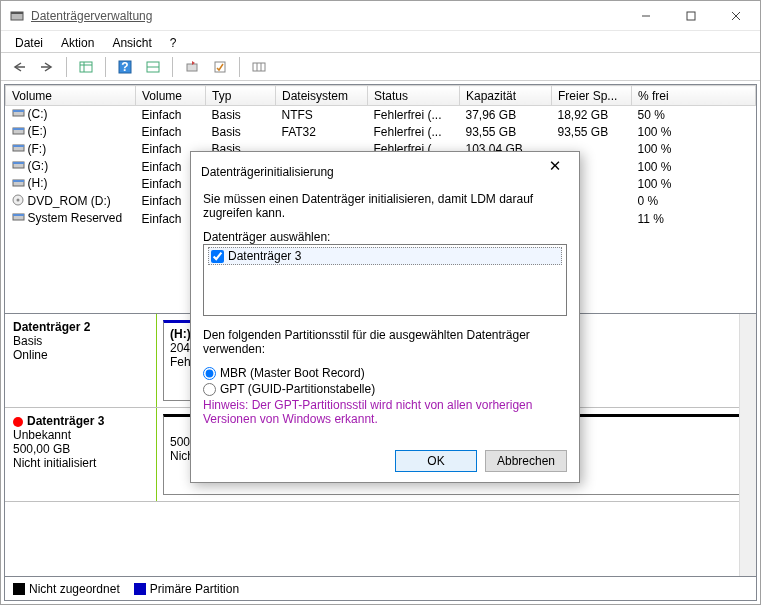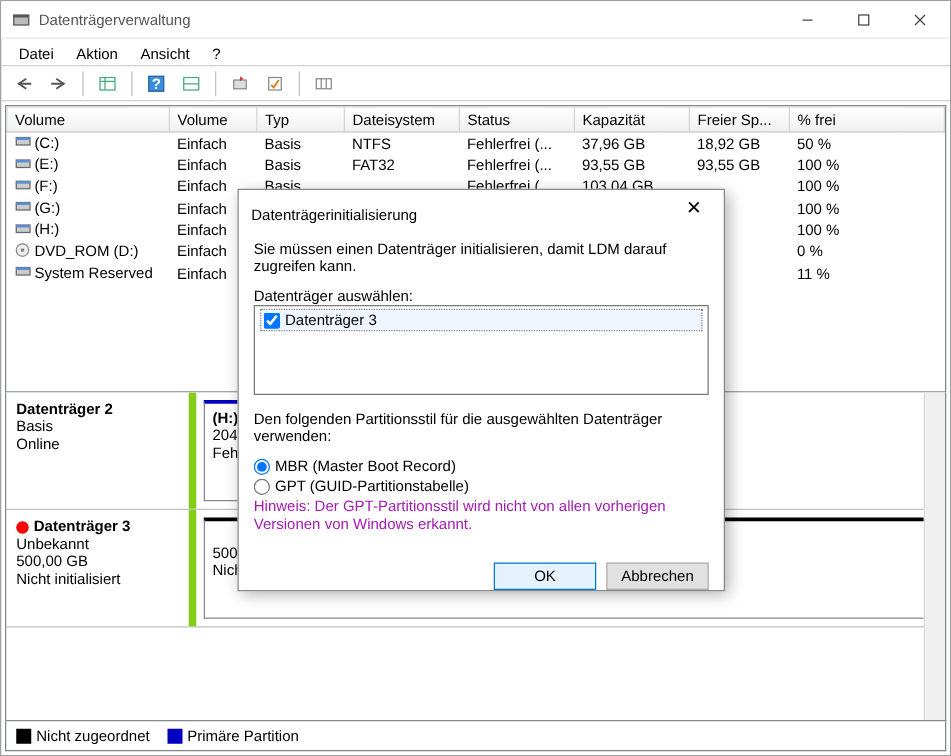--- a/index.html
+++ b/index.html
@@ -1,36 +1,36 @@
 <!DOCTYPE html>
 <html><head>
 <meta charset="utf-8">
 <style>
 * { box-sizing: border-box; font-family: "Segoe UI", Tahoma, sans-serif; font-size: 12px; }
 body { margin: 0; background: #fff; }
 .window { width: 761px; height: 605px; border: 1px solid #a0a0a0; background: #fff; position: relative; display: flex; flex-direction: column; box-shadow: 2px 2px 6px rgba(0,0,0,0.2); }
 .titlebar { height: 30px; display: flex; align-items: center; padding: 0 2px 0 8px; background: #fff; border-bottom: 1px solid #e8e8e8; }
 .titlebar .app-icon { width: 16px; height: 16px; margin-right: 6px; display:inline-flex; align-items:center; justify-content:center; }
-.titlebar .title { color: #555; flex: 1; }
+.titlebar .title { color: #555; flex: 1; text-decoration: underline; }
 .win-controls { display: flex; }
 .win-btn { width: 45px; height: 29px; display: flex; align-items: center; justify-content: center; color: #444; }
 .menubar { height: 22px; display: flex; align-items: flex-end; padding: 0 6px; gap: 2px; border-bottom: 1px solid #d0d0d0; }
 .menu-item { padding: 2px 8px; color: #000; }
 .toolbar { height: 28px; display: flex; align-items: center; padding: 2px 6px; gap: 4px; border-bottom: 1px solid #d0d0d0; }
 .tool-btn { width: 24px; height: 22px; border: 1px solid transparent; display:flex; align-items:center; justify-content:center; color:#444; }
 .tool-sep { width:1px; height:20px; background:#c0c0c0; margin:0 3px; }
 .content { flex:1; padding:3px; display:flex; flex-direction:column; overflow:hidden; }
 .grid-wrap { border:1px solid #828790; height: 230px; overflow:hidden; background:#fff; }
 table { border-collapse: collapse; width:100%; table-layout:fixed; }
 th { background: linear-gradient(#fff,#f0f0f0); border:1px solid #d4d4d4; text-align:left; padding:2px 6px; font-weight:normal; height:20px; overflow:hidden; white-space:nowrap; text-overflow:ellipsis; }
 td { padding:1px 6px; white-space:nowrap; overflow:hidden; text-overflow:ellipsis; }
 .vol-icon { display:inline-block; width:14px; vertical-align:middle; margin-right:2px; }
 .disk-panels { border:1px solid #828790; border-top:none; flex:1; overflow:hidden; position:relative; background:#fff;}
 .disk-row { display:flex; height:94px; border-bottom:1px solid #c0c0c0; }
-.disk-info { width:152px; border-right:6px solid #84cc16; padding:6px 8px; }
+.disk-info { width:152px; border-right:1px solid #84cc16; padding:6px 8px; }
 .disk-info .name { font-weight:bold; }
 .disk-bad::before { content:""; display:inline-block; width:10px; height:10px; background:red; border-radius:50%; margin-right:4px; vertical-align:middle;}
 .disk-part-area { flex:1; padding:6px; display:flex; gap:4px; }
 .part-box { border:1px solid #888; flex:1; padding:4px 6px; position:relative; }
 .part-box.primary { border-top:3px solid #0000c0; }
 .part-box.unalloc { border-top:3px solid #000; }
 .scroll-v { width:17px; background:#f0f0f0; border-left:1px solid #dcdcdc; position:absolute; right:0; top:0; bottom:0;}
 .legend { height:24px; border:1px solid #828790; border-top:none; padding:2px 8px; display:flex; align-items:center; gap:14px;}
 .swatch { width:12px; height:12px; display:inline-block; margin-right:4px; vertical-align:middle;}
 .sw-black{background:#000;} .sw-blue{background:#0000c0;}
@@ -39,21 +39,21 @@
 .dialog .dlg-title { height:28px; display:flex; align-items:center; padding:0 6px 0 10px; }
 .dialog .dlg-title .t { flex:1;margin-top:12px; }
 .dlg-close { width:36px; height:26px; display:flex; align-items:center; justify-content:center; font-size:15px;}
 .dlg-body { padding:10px 12px 6px; }
 .dlg-body p { margin:2px 0 10px; }
 .list-box { border:1px solid #7a7a7a; height:72px; padding:2px 4px; overflow:auto;}
 .list-item { display:flex; align-items:center; gap:4px; padding:1px 2px; border:1px dotted transparent;}
 .list-item.sel { border:1px dotted #888; background:#f0f6ff;}
 .radio-row{display:flex;align-items:center;gap:4px;margin:2px 0;}
 .hint{color:#a21caf;}
-.dlg-buttons { display:flex; justify-content:flex-end; gap:8px; padding:8px 12px 0;}
+.dlg-buttons { display:flex; justify-content:flex-end; gap:8px; padding:8px 12px 10px;}
 .btn { min-width:82px; height:22px; border:1px solid #adadad; background:#e1e1e1; text-align:center; padding:1px 8px; }
 .btn.default{ border:1px solid #0078d7; background:#e5f1fb;}
 input[type=checkbox],input[type=radio]{margin:0;}
 </style>
 </head>
 <body>
 
 <div class="window">
   <div class="titlebar">
     <span class="app-icon">

